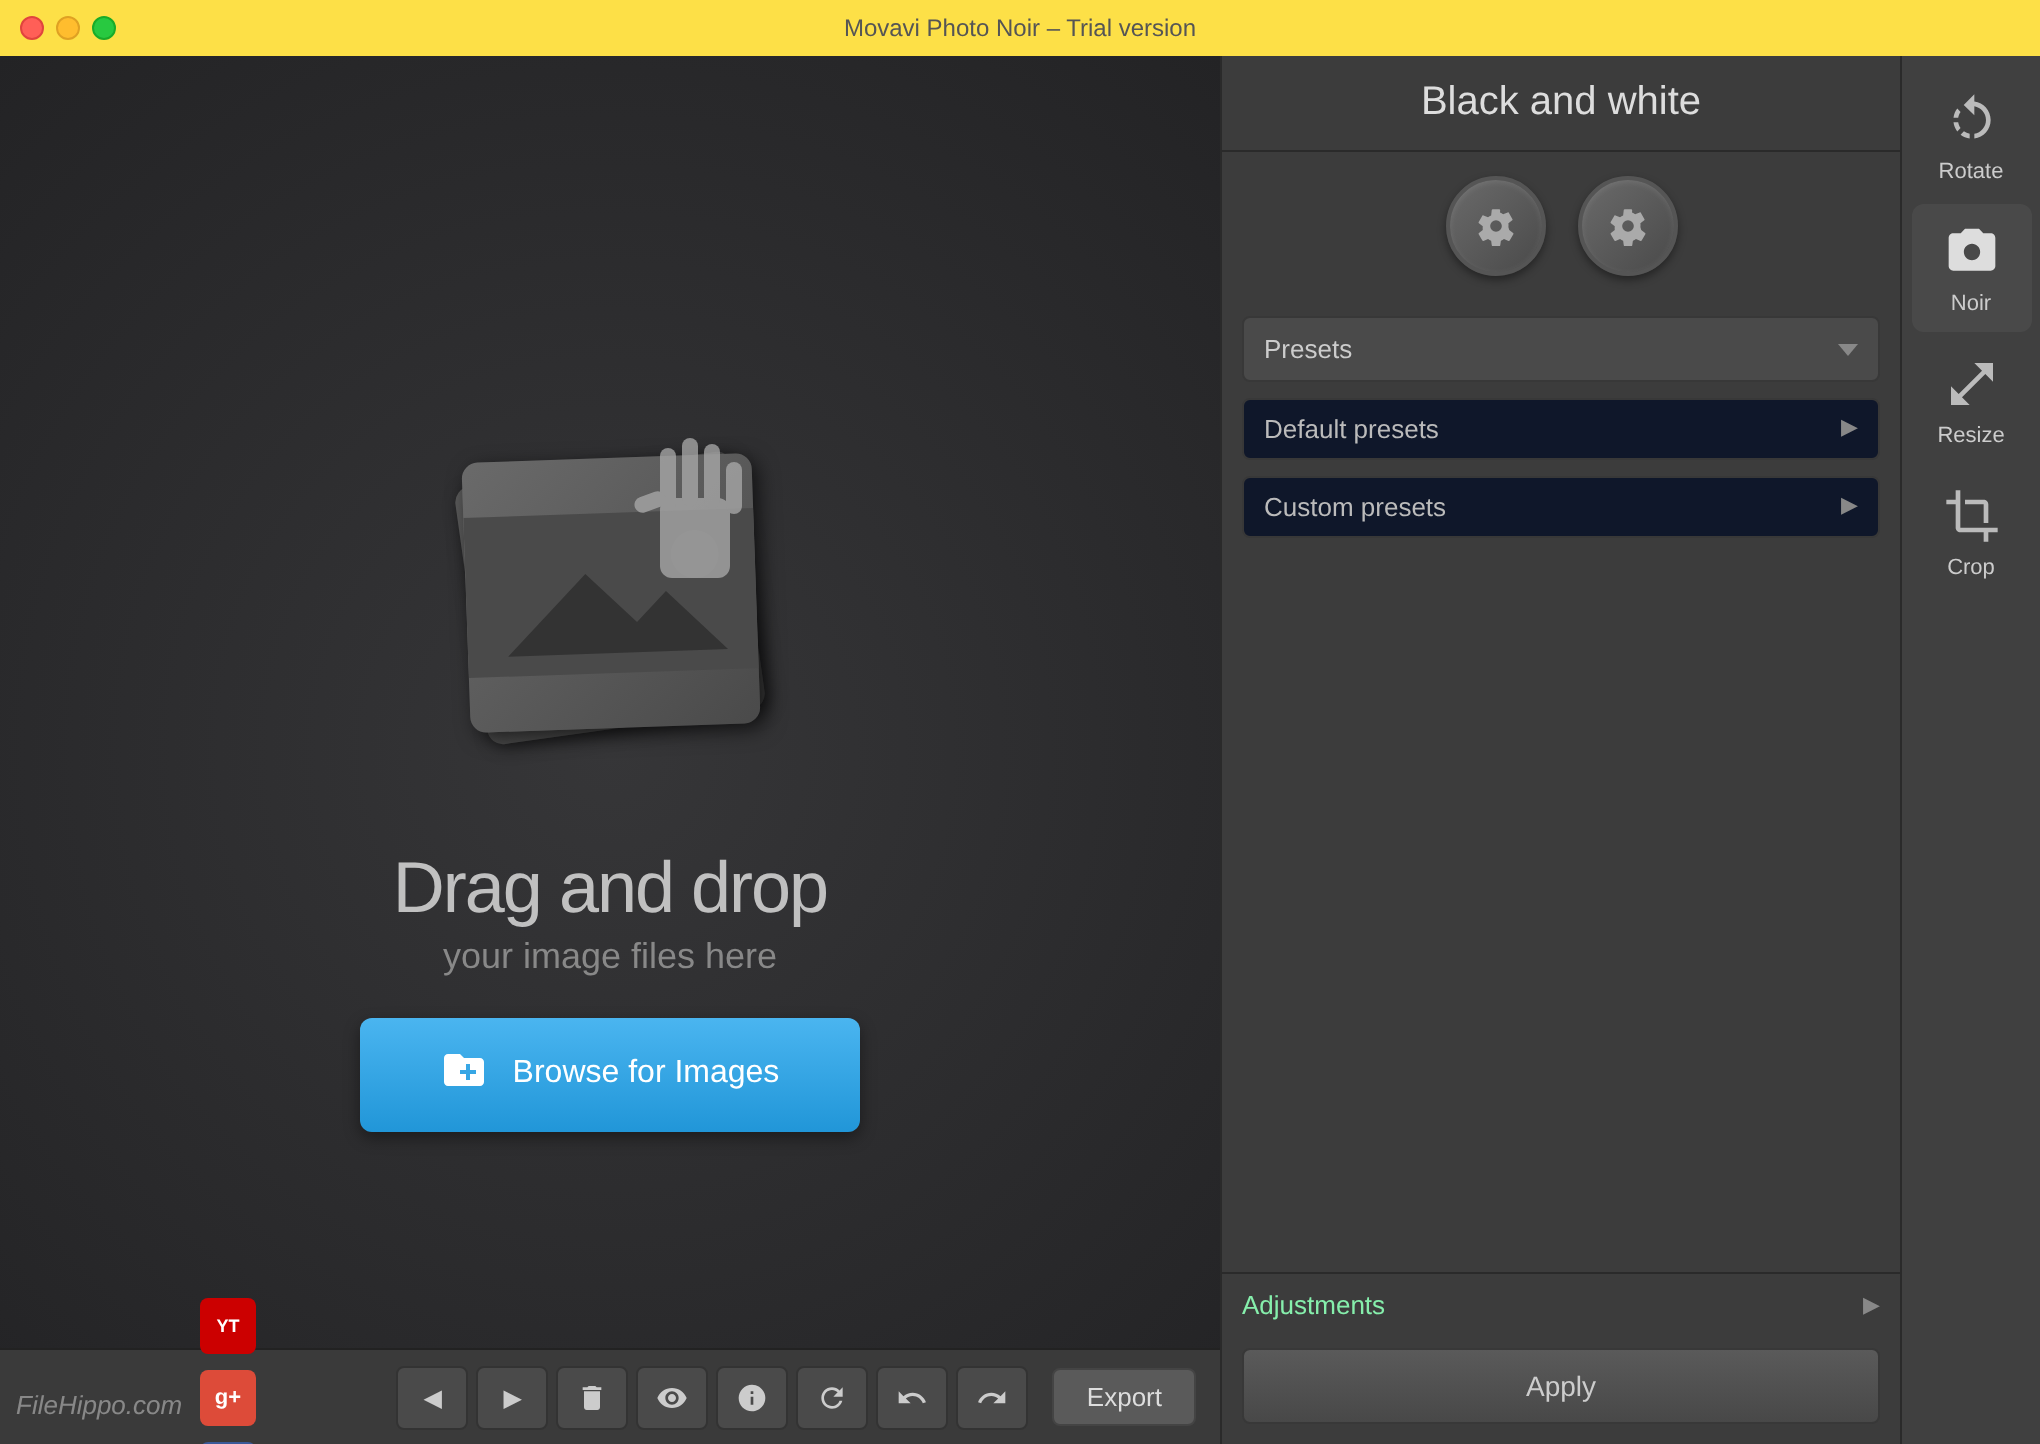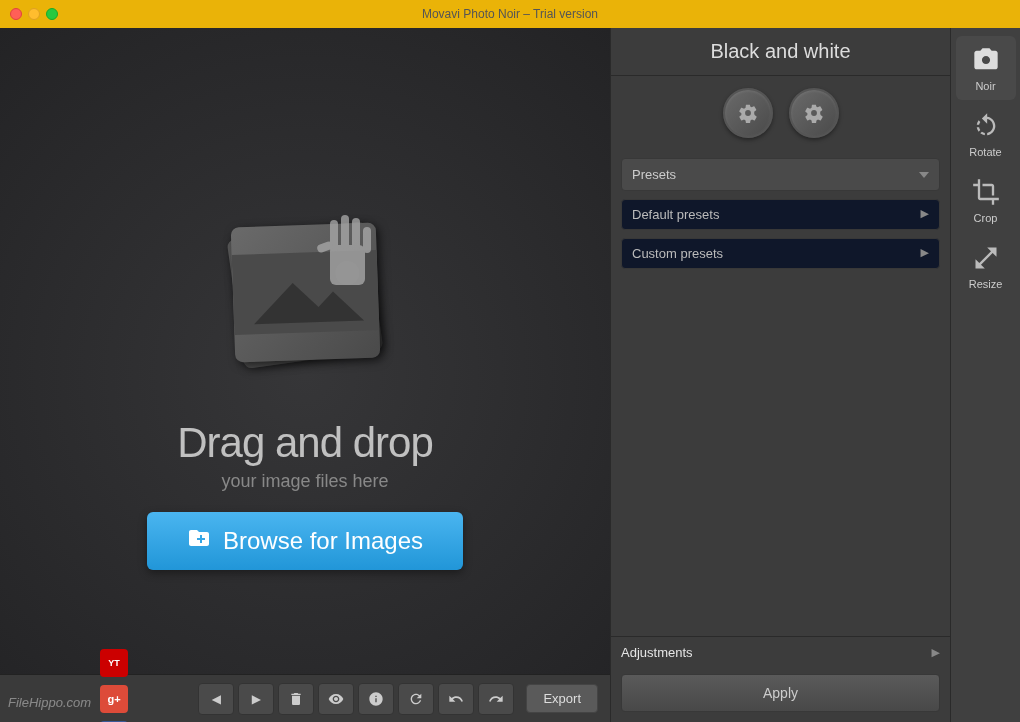--- a/index.html
+++ b/index.html
@@ -10,21 +10,21 @@
       background: #2a2a2a;
       font-family: -apple-system, BlinkMacSystemFont, 'Helvetica Neue', Arial, sans-serif;
       overflow: hidden;
       position: relative;
     }
 
     
     .title-bar {
       width: 100%;
       height: 28px;
-      background: #eab308;
+      background: #fde047;
       display: flex;
       align-items: center;
       justify-content: center;
       position: relative;
       text-align: center;
     }
 
     .title-bar-buttons {
       position: absolute;
       left: 10px;
@@ -131,41 +131,41 @@
       width: 80px;
       height: 90px;
       opacity: 0.9;
     }
 
     .drag-text-group {
       text-align: center;
     }
 
     .drag-title {
-      font-size: 42px;
+      font-size: 36px;
       color: #c0c0c0;
       font-weight: 300;
       letter-spacing: -1px;
       line-height: 1.1;
     }
 
     .drag-subtitle {
       font-size: 18px;
       color: #888;
       font-weight: 400;
       margin-top: 4px;
     }
 
     .browse-btn {
       background: linear-gradient(180deg, #4ab5f0 0%, #2196d8 100%);
       border: none;
       border-radius: 6px;
       padding: 14px 40px;
       color: white;
-      font-size: 24px;
+      font-size: 16px;
       font-weight: 500;
       cursor: pointer;
       display: flex;
       align-items: center;
       gap: 12px;
       box-shadow: 0 3px 8px rgba(0,0,0,0.4);
     }
 
     
     .bottom-toolbar {
@@ -376,21 +376,21 @@
       border-top: 1px solid #2a2a2a;
       padding: 8px 10px;
       display: flex;
       align-items: center;
       justify-content: space-between;
       background: #3c3c3c;
     }
 
     .adj-label {
       font-size: 13px;
-      color: #e5e5e5;
+      color: #86efac;
     }
 
     .adj-arrow {
       color: #888;
       font-size: 11px;
     }
 
     .apply-btn {
       margin: 6px 10px 10px;
       background: linear-gradient(180deg, #5a5a5a 0%, #484848 100%);
@@ -564,51 +564,51 @@
     <div class="adjustments-row">
       <span class="adj-label">Adjustments</span>
       <span class="adj-arrow">▶</span>
     </div>
 
     <div class="apply-btn">Apply</div>
   </div>
 
   <div class="tools-sidebar">
 
+    <div class="tool-item">
+      <div class="tool-icon">
+        <svg width="28" height="28" viewBox="0 0 24 24" fill="#bbb" xmlns="http://www.w3.org/2000/svg">
+          <path d="M7.11 8.53L5.7 7.11C4.8 8.27 4.24 9.61 4.07 11h2.02c.14-.87.49-1.72 1.02-2.47zM6.09 13H4.07c.17 1.39.72 2.73 1.62 3.89l1.41-1.42c-.52-.75-.87-1.59-1.01-2.47zm1.01 5.32c1.16.9 2.51 1.44 3.9 1.61V17.9c-.87-.15-1.71-.49-2.46-1.03L7.1 18.32zM13 4.07V1L8.45 5.55 13 10V6.09c2.84.48 5 2.94 5 5.91s-2.16 5.43-5 5.91v2.02c3.95-.49 7-3.85 7-7.93s-3.05-7.44-7-7.93z"></path>
+        </svg>
+      </div>
+      <span class="tool-label">Rotate</span>
+    </div>
+
     <div class="tool-item active">
       <div class="tool-icon">
         <svg width="28" height="28" viewBox="0 0 24 24" fill="#ddd" xmlns="http://www.w3.org/2000/svg">
           <path d="M12 15.5c-1.93 0-3.5-1.57-3.5-3.5S10.07 8.5 12 8.5s3.5 1.57 3.5 3.5-1.57 3.5-3.5 3.5zM20 4h-3.17L15 2H9L7.17 4H4c-1.1 0-2 .9-2 2v12c0 1.1.9 2 2 2h16c1.1 0 2-.9 2-2V6c0-1.1-.9-2-2-2z"></path>
         </svg>
       </div>
       <span class="tool-label">Noir</span>
     </div>
 
     <div class="tool-item">
       <div class="tool-icon">
         <svg width="28" height="28" viewBox="0 0 24 24" fill="#bbb" xmlns="http://www.w3.org/2000/svg">
-          <path d="M7.11 8.53L5.7 7.11C4.8 8.27 4.24 9.61 4.07 11h2.02c.14-.87.49-1.72 1.02-2.47zM6.09 13H4.07c.17 1.39.72 2.73 1.62 3.89l1.41-1.42c-.52-.75-.87-1.59-1.01-2.47zm1.01 5.32c1.16.9 2.51 1.44 3.9 1.61V17.9c-.87-.15-1.71-.49-2.46-1.03L7.1 18.32zM13 4.07V1L8.45 5.55 13 10V6.09c2.84.48 5 2.94 5 5.91s-2.16 5.43-5 5.91v2.02c3.95-.49 7-3.85 7-7.93s-3.05-7.44-7-7.93z"></path>
+          <path d="M21 11V3h-8l3.29 3.29-10 10L3 13v8h8l-3.29-3.29 10-10z"></path>
         </svg>
       </div>
-      <span class="tool-label">Rotate</span>
+      <span class="tool-label">Resize</span>
     </div>
 
     <div class="tool-item">
       <div class="tool-icon">
         <svg width="28" height="28" viewBox="0 0 24 24" fill="#bbb" xmlns="http://www.w3.org/2000/svg">
           <path d="M17 15h2V7c0-1.1-.9-2-2-2H9v2h8v8zM7 17V1H5v4H1v2h4v10c0 1.1.9 2 2 2h10v4h2v-4h4v-2H7z"></path>
         </svg>
       </div>
       <span class="tool-label">Crop</span>
     </div>
 
-    <div class="tool-item">
-      <div class="tool-icon">
-        <svg width="28" height="28" viewBox="0 0 24 24" fill="#bbb" xmlns="http://www.w3.org/2000/svg">
-          <path d="M21 11V3h-8l3.29 3.29-10 10L3 13v8h8l-3.29-3.29 10-10z"></path>
-        </svg>
-      </div>
-      <span class="tool-label">Resize</span>
-    </div>
-
   </div>
 
 </div>
 
 </body></html>

